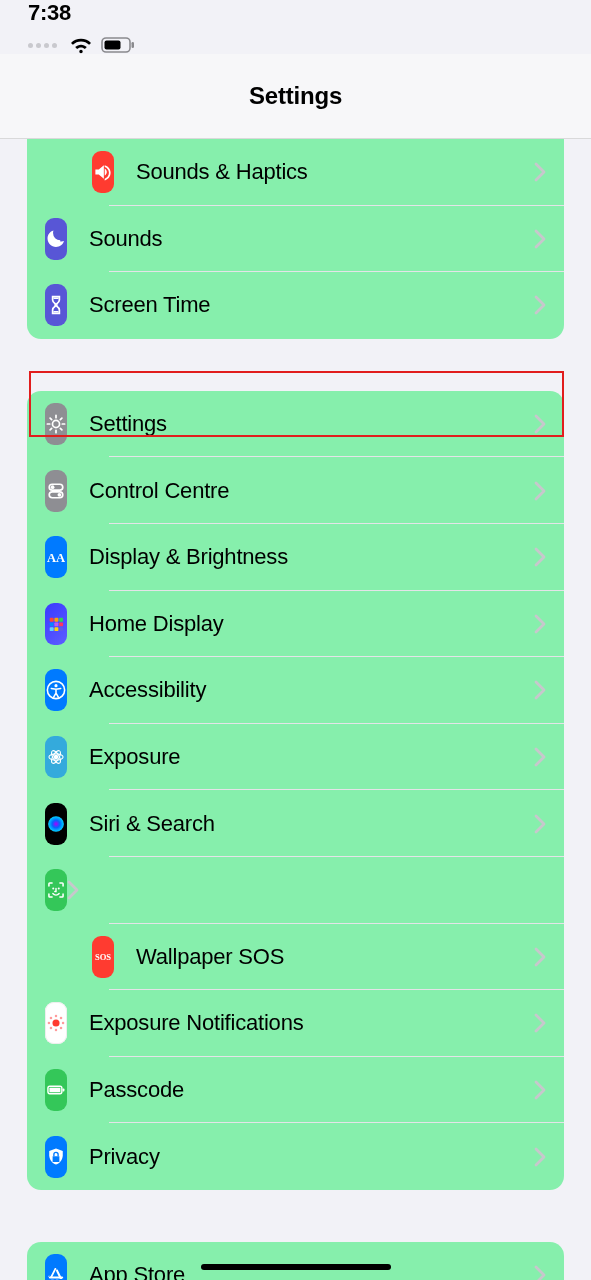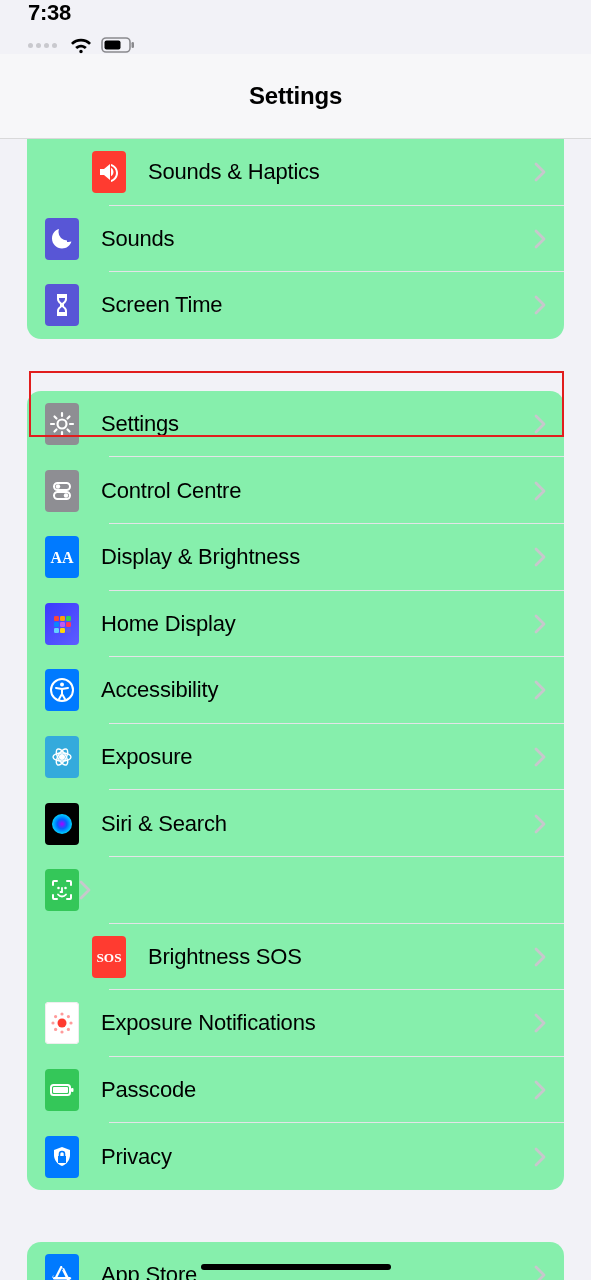--- a/index.html
+++ b/index.html
@@ -64,22 +64,22 @@
   .section.first { border-top-left-radius: 0; border-top-right-radius: 0; }
   .row {
     height: 66.6px;
     display: flex;
     align-items: center;
     padding: 0 18px 0 18px;
     position: relative;
     cursor: pointer;
   }
   .row .icon-wrap {
-    width: 34px; height: 42px;
-    border-radius: 4px;
+    width: 22px; height: 42px;
+    border-radius: 9px;
     display: flex;
     align-items: center;
     justify-content: center;
     flex-shrink: 0;
   }
   .row .label {
     font-size: 22px;
     color: #000;
     margin-left: 22px;
     flex: 1;
@@ -321,21 +321,21 @@
           <path d="M2 2l8 8-8 8" stroke="#c7c7cc" stroke-width="2.8" fill="none" stroke-linecap="round" stroke-linejoin="round"></path>
         </svg>
     </div>
 
     <div class="row">
       <div class="icon-wrap bg-red">
         <svg width="36" height="28" viewBox="0 0 36 28">
             <text x="18" y="19" font-size="14" font-weight="800" text-anchor="middle" fill="#fff" font-family="-apple-system">SOS</text>
           </svg>
       </div>
-      <div class="label">Brightness SOS</div>
+      <div class="label">Wallpaper SOS</div>
       <svg class="chev" width="12" height="20" viewBox="0 0 12 20">
           <path d="M2 2l8 8-8 8" stroke="#c7c7cc" stroke-width="2.8" fill="none" stroke-linecap="round" stroke-linejoin="round"></path>
         </svg>
     </div>
 
     <div class="row">
       <div class="icon-wrap bg-white">
         <svg width="28" height="28" viewBox="0 0 28 28">
             <circle cx="14" cy="14" r="4.5" fill="#ff3b30"></circle>
             <g fill="#ff9b9b">

